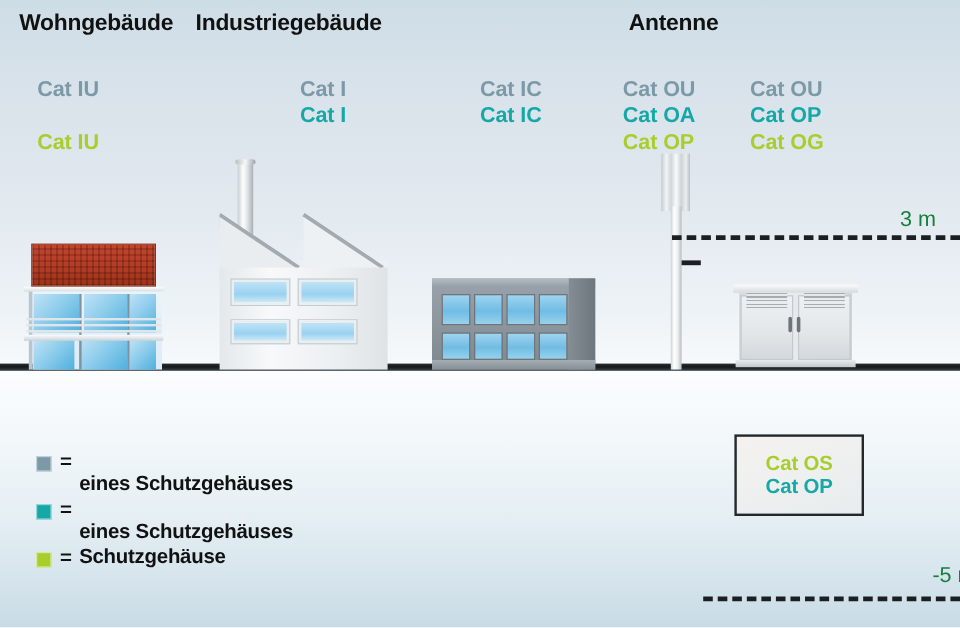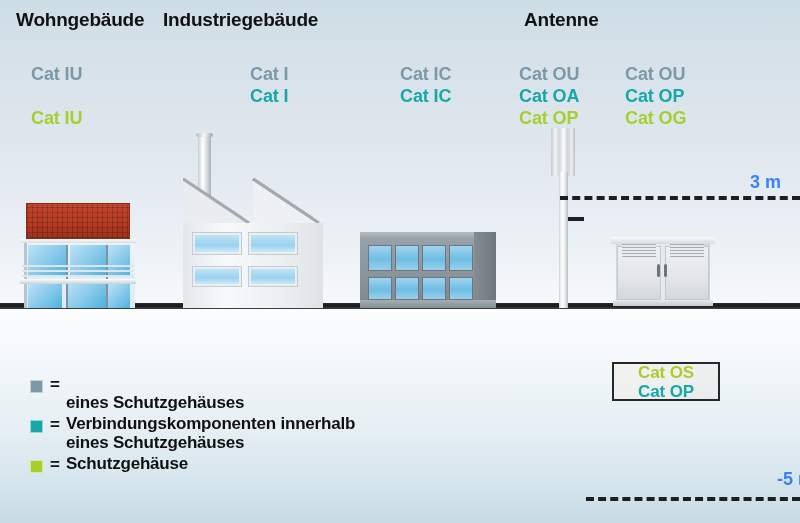--- a/index.html
+++ b/index.html
@@ -41,21 +41,21 @@
   .cat.grey{color:#7c99a8;}
   .cat.teal{color:#16a7a7;}
   .cat.lime{color:#a8ce2e;}
   .cat.spacer{visibility:hidden;}
 
   
   .dashline{
     position:absolute;height:0;border-top:4px dashed #1b1f22;
   }
   .measure-label{
-    position:absolute;font-size:18px;font-weight:bold;color:#3b82f6;white-space:nowrap;
+    position:absolute;font-size:18px;font-weight:normal;color:#15803d;white-space:nowrap;
   }
   .kabelmuffe{
     position:absolute;font-size:19px;font-weight:bold;color:#111;white-space:nowrap;
   }
 
   
   .legend{position:absolute;left:30px;top:374px;}
   .legend-row{display:flex;align-items:flex-start;margin-bottom:2px;}
   .swatch{
     width:11px;height:11px;margin-top:6px;margin-right:7px;flex:0 0 auto;
@@ -67,21 +67,21 @@
   .legend-eq{
     font-size:17px;font-weight:bold;color:#111;margin-right:6px;line-height:21px;
   }
   .legend-text{
     font-size:17px;font-weight:bold;color:#111;line-height:19px;
     letter-spacing:-0.2px;
   }
 
   
   .joint-box{
-    position:absolute;left:612px;top:362px;width:108px;height:39px;
+    position:absolute;left:612px;top:362px;width:108px;height:68px;
     background:linear-gradient(160deg,#f4f2ef 0%,#eef0ef 50%,#e8ecee 100%);
     border:2px solid #23282b;
     box-sizing:border-box;
     display:flex;flex-direction:column;align-items:center;justify-content:center;
   }
   .joint-box .cat{font-size:17px;line-height:19px;}
 
   
 
   
@@ -367,21 +367,21 @@
       <div class="legend-text">
         <br>
         <span>eines Schutzgehäuses</span>
       </div>
     </div>
 
     <div class="legend-row">
       <div class="swatch sw-teal"></div>
       <div class="legend-eq">=</div>
       <div class="legend-text">
-        <span>Verbindungskomponenten innerhalb</span><br>
+        <br>
         <span>eines Schutzgehäuses</span>
       </div>
     </div>
 
     <div class="legend-row">
       <div class="swatch sw-lime"></div>
       <div class="legend-eq">=</div>
       <div class="legend-text">
         <span>Schutzgehäuse</span>
       </div>

